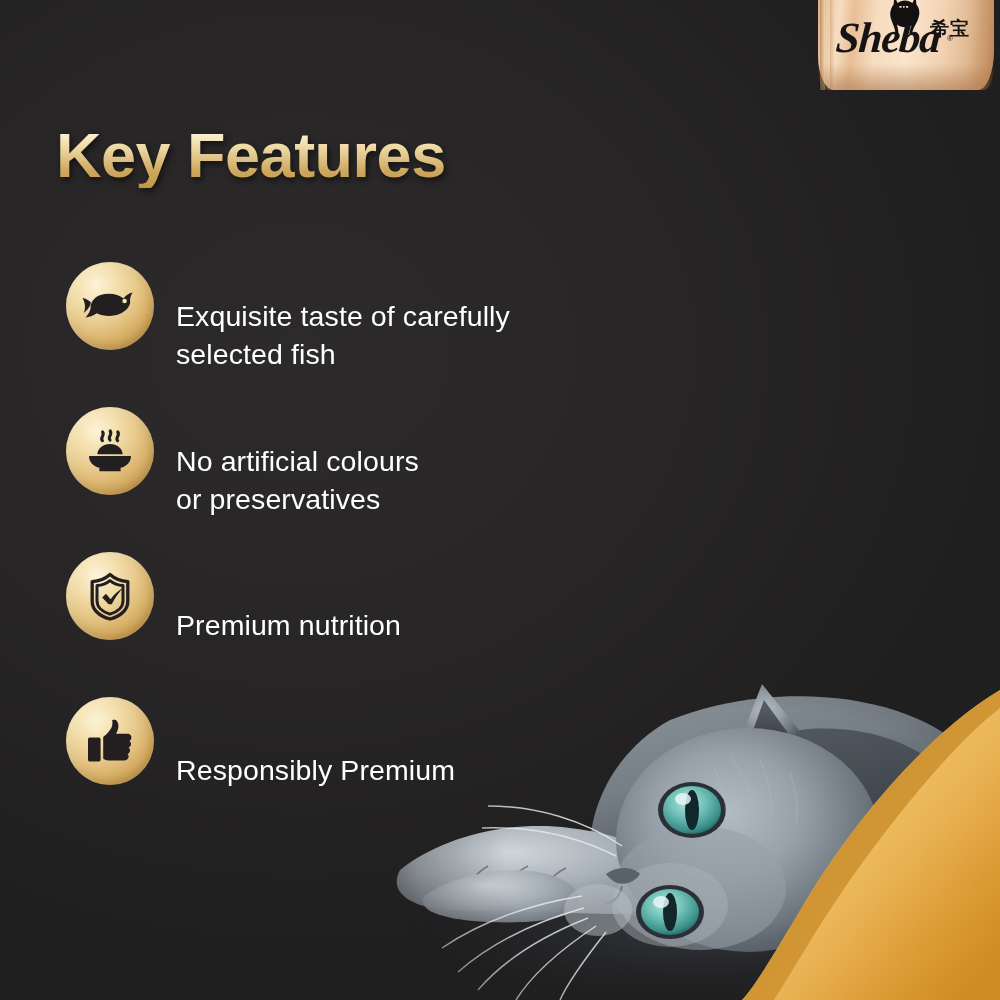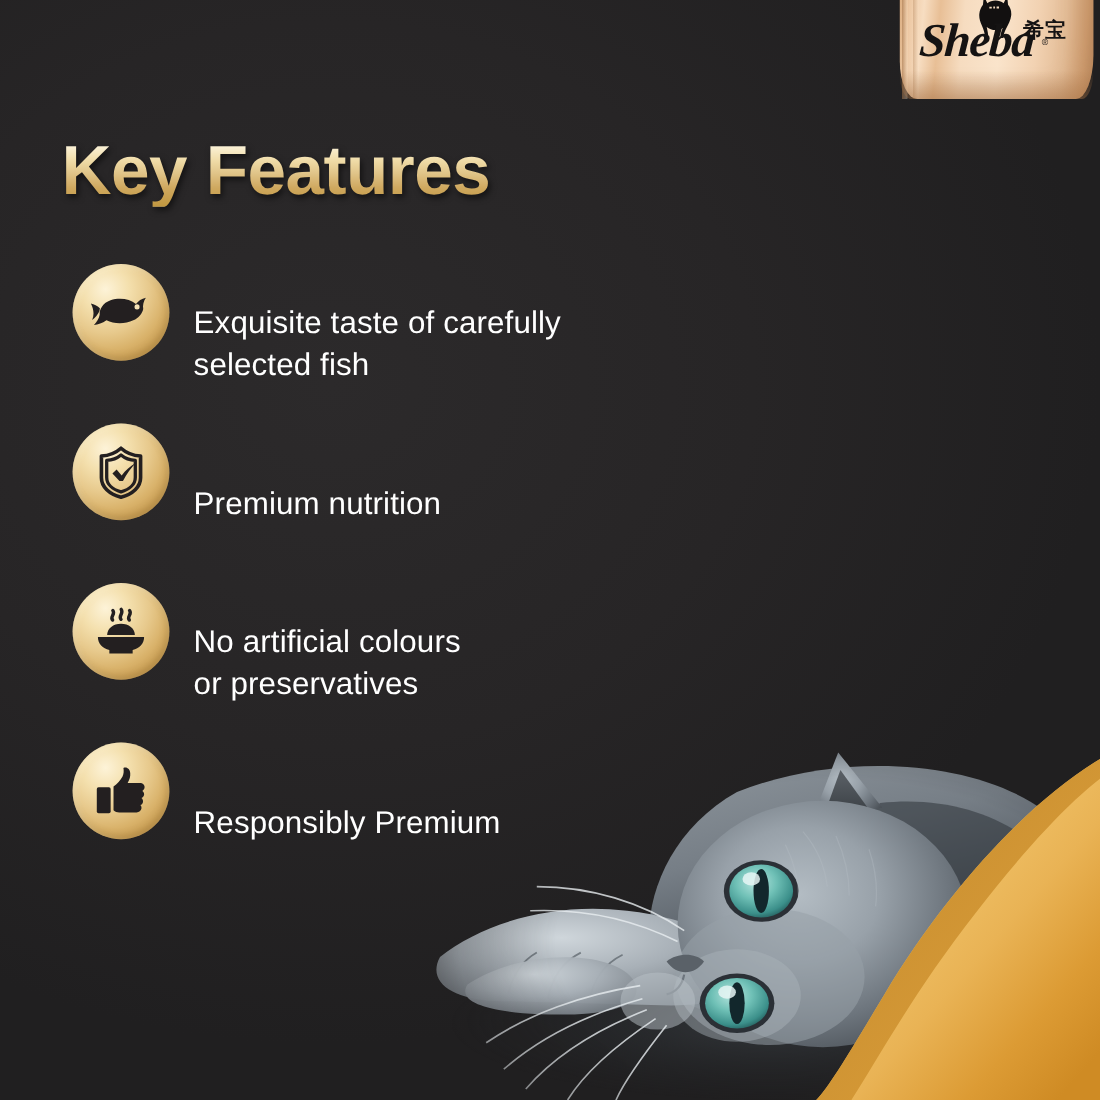--- a/index.html
+++ b/index.html
@@ -140,21 +140,21 @@
     left: 115px;
     top: 56px;
     font-size: 8px;
     color: #151313;
   }
 
   
   .features {
     position: absolute;
     left: 66px;
-    top: 240px;
+    top: 262px;
     width: 620px;
   }
   .feature-row {
     position: relative;
     height: 145px;
   }
   .icon-badge {
     position: absolute;
     left: 0;
     top: 0;
@@ -244,47 +244,47 @@
         <svg viewBox="0 0 60 60" width="60" height="60" aria-hidden="true">
           <g fill="#231f20">
             <path d="M20.5 19.0 C28.5 16.4 38.0 17.6 43.6 22.4 C45.6 19.6 48.8 17.4 52.6 16.6 C50.4 20.0 49.6 23.6 50.2 26.8 C49.4 31.0 46.0 34.8 41.2 37.2 C33.6 41.0 23.6 40.8 16.8 37.2 C13.0 39.8 9.2 41.2 5.4 41.4 C8.2 38.6 10.0 35.4 10.6 32.2 C10.2 27.2 13.6 21.4 20.5 19.0 Z"></path>
             <path d="M10.8 26.2 C8.4 24.0 5.6 22.6 2.6 22.0 C4.2 25.0 5.0 28.0 5.0 31.0 C5.0 33.0 4.6 35.0 3.8 37.0 C6.4 35.0 8.8 32.2 10.4 29.0 Z"></path>
           </g>
           <circle cx="44.6" cy="25.0" r="2.3" fill="#f6e3b6"></circle>
         </svg>
       </div>
       <div class="feature-text">Exquisite taste of carefully
 selected fish</div>
-    </div>
-
-    <div class="feature-row">
-      <div class="icon-badge">
-        <svg viewBox="0 0 60 60" width="60" height="60" aria-hidden="true">
-          <path fill="none" stroke="#231f20" stroke-width="3.3" stroke-linejoin="round" d="M30 8.5 C25.2 12.8 18.8 15.2 12.2 15.6 L12.2 35.4 C12.2 43.6 19.2 50.2 30 53.0 C40.8 50.2 47.8 43.6 47.8 35.4 L47.8 15.6 C41.2 15.2 34.8 12.8 30 8.5 Z"></path>
-          <path fill="none" stroke="#231f20" stroke-width="3.0" stroke-linejoin="round" d="M30 14.6 C26.4 17.6 21.8 19.3 17.0 19.6 L17.0 35.0 C17.0 41.0 22.2 45.9 30 48.1 C37.8 45.9 43.0 41.0 43.0 35.0 L43.0 19.6 C38.2 19.3 33.6 17.6 30 14.6 Z"></path>
-          <path fill="#231f20" d="M22.2 31.4 L26.0 27.8 L30.6 33.2 C34.0 28.6 38.4 24.6 43.6 21.6 C39.2 26.0 35.2 31.6 31.8 38.2 L28.6 38.2 Z"></path>
-        </svg>
-      </div>
-      <div class="feature-text">Premium nutrition</div>
     </div>
 
     <div class="feature-row">
       <div class="icon-badge">
         <svg viewBox="0 0 60 60" width="60" height="60" aria-hidden="true">
           <g fill="none" stroke="#231f20" stroke-width="3.1" stroke-linecap="round">
             <path d="M22.4 19.6 C19.6 16.8 25.2 14.4 22.6 11.0"></path>
             <path d="M30.0 19.0 C27.2 16.0 32.8 13.6 30.2 10.0"></path>
             <path d="M37.6 19.6 C34.8 16.8 40.4 14.4 37.8 11.0"></path>
           </g>
           <path fill="#231f20" d="M17.4 33.2 C17.4 27.4 23.0 23.0 30.0 23.0 C37.0 23.0 42.6 27.4 42.6 33.2 Z"></path>
           <path fill="#231f20" d="M9.0 35.0 L51.0 35.0 C51.0 41.0 46.6 45.6 40.6 46.8 L40.6 50.2 L19.4 50.2 L19.4 46.8 C13.4 45.6 9.0 41.0 9.0 35.0 Z"></path>
         </svg>
       </div>
       <div class="feature-text">No artificial colours
 or preservatives</div>
+    </div>
+
+    <div class="feature-row">
+      <div class="icon-badge">
+        <svg viewBox="0 0 60 60" width="60" height="60" aria-hidden="true">
+          <path fill="none" stroke="#231f20" stroke-width="3.3" stroke-linejoin="round" d="M30 8.5 C25.2 12.8 18.8 15.2 12.2 15.6 L12.2 35.4 C12.2 43.6 19.2 50.2 30 53.0 C40.8 50.2 47.8 43.6 47.8 35.4 L47.8 15.6 C41.2 15.2 34.8 12.8 30 8.5 Z"></path>
+          <path fill="none" stroke="#231f20" stroke-width="3.0" stroke-linejoin="round" d="M30 14.6 C26.4 17.6 21.8 19.3 17.0 19.6 L17.0 35.0 C17.0 41.0 22.2 45.9 30 48.1 C37.8 45.9 43.0 41.0 43.0 35.0 L43.0 19.6 C38.2 19.3 33.6 17.6 30 14.6 Z"></path>
+          <path fill="#231f20" d="M22.2 31.4 L26.0 27.8 L30.6 33.2 C34.0 28.6 38.4 24.6 43.6 21.6 C39.2 26.0 35.2 31.6 31.8 38.2 L28.6 38.2 Z"></path>
+        </svg>
+      </div>
+      <div class="feature-text">Premium nutrition</div>
     </div>
 
     <div class="feature-row">
       <div class="icon-badge">
         <svg viewBox="0 0 60 60" width="60" height="60" aria-hidden="true">
           <g fill="#231f20">
             <rect x="8.0" y="26.6" width="12.6" height="23.8" rx="1.6"></rect>
             <path d="M23.2 26.0 C26.4 23.4 29.6 20.4 31.4 16.8 C32.6 14.4 32.6 11.6 32.2 9.2 C33.8 8.4 35.8 8.8 37.0 10.2 C38.6 12.2 38.8 15.4 38.0 18.2 C37.6 19.8 36.8 21.4 36.0 22.8 L47.4 22.8 C50.0 22.8 51.8 24.8 51.4 27.2 C51.2 28.4 50.4 29.4 49.4 30.0 C50.6 30.8 51.2 32.2 51.0 33.6 C50.8 35.0 49.8 36.0 48.6 36.5 C49.6 37.3 50.2 38.6 50.0 40.0 C49.8 41.4 48.8 42.4 47.6 42.9 C48.4 43.7 48.8 44.9 48.6 46.1 C48.2 48.2 46.4 49.6 44.2 49.6 L28.4 49.6 C26.4 49.6 24.6 48.9 23.2 47.6 Z"></path>
           </g>
         </svg>

